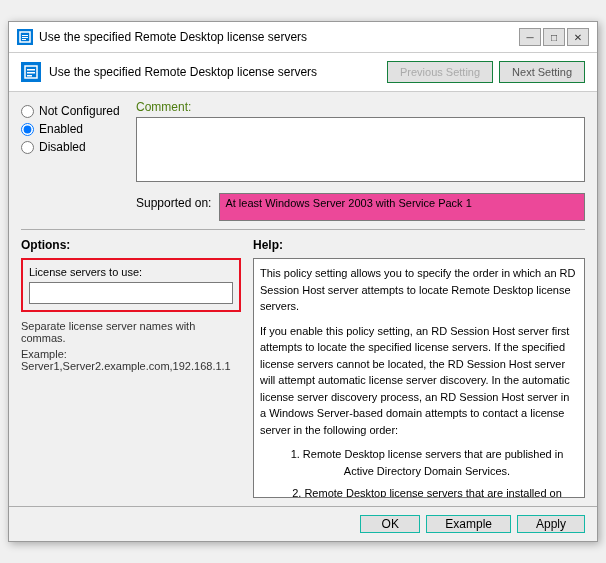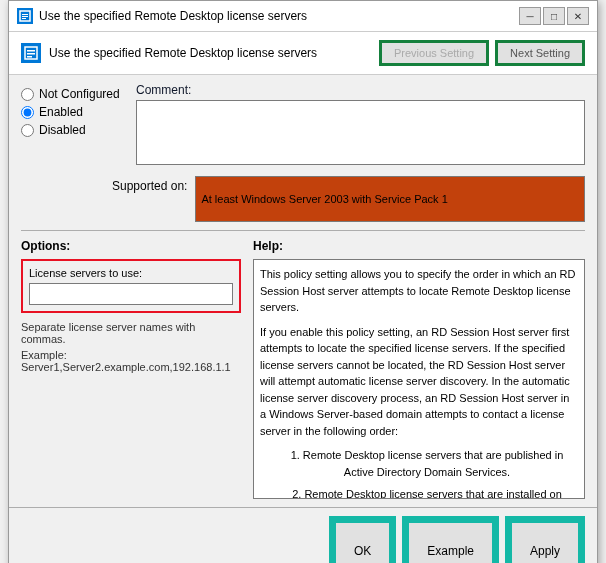--- a/index.html
+++ b/index.html
@@ -84,21 +84,21 @@
       color: white;
       font-size: 10px;
       flex-shrink: 0;
     }
     .header-buttons {
       display: flex;
       gap: 6px;
     }
     .nav-btn {
       padding: 4px 12px;
-      border: 3px solid #15803d;
+      border: 1px solid #15803d;
       background: #e1e1e1;
       cursor: pointer;
       font-size: 11px;
       color: #555;
     }
     .nav-btn.disabled { color: #aaa; cursor: default; }
 
     .main-content {
       padding: 8px 12px;
     }
@@ -119,51 +119,51 @@
     }
     .radio-item input[type="radio"] { cursor: pointer; }
 
     .comment-section {
       margin-left: 115px;
       margin-bottom: 8px;
     }
     .comment-label {
       font-size: 12px;
       margin-bottom: 3px;
-      color: #0f172a;
+      color: #4d7c0f;
     }
     .comment-textarea {
       width: 100%;
       height: 65px;
       border: 1px solid #7a7a7a;
       background: #fff;
       resize: none;
       font-size: 11px;
       padding: 2px;
     }
 
     .supported-row {
       display: flex;
       align-items: flex-start;
       gap: 8px;
-      margin-left: 91px;
+      margin-left: 115px;
       clear: both;
       margin-top: 4px;
     }
     .supported-label {
       font-size: 12px;
       white-space: nowrap;
       padding-top: 3px;
       color: #000;
     }
     .supported-value {
       flex: 1;
       border: 1px solid #7a7a7a;
-      background: #c2410c;
-      padding: 16px 5px;
+      background: #ec4899;
+      padding: 3px 5px;
       font-size: 11px;
       min-height: 28px;
     }
 
     .divider {
       border: none;
       border-top: 1px solid #adadad;
       margin: 8px 0;
     }
 
@@ -233,22 +233,22 @@
 
     .footer {
       padding: 8px 12px;
       display: flex;
       justify-content: flex-end;
       gap: 6px;
       border-top: 1px solid #adadad;
       background: #f0f0f0;
     }
     .footer-btn {
-      padding: 21px 18px;
-      border: 7px solid #14b8a6;
+      padding: 1px 18px;
+      border: 1px solid #14b8a6;
       background: #e1e1e1;
       cursor: pointer;
       font-size: 12px;
       min-width: 60px;
     }
     .footer-btn.primary {
       background: #e1e1e1;
     }
 
     

